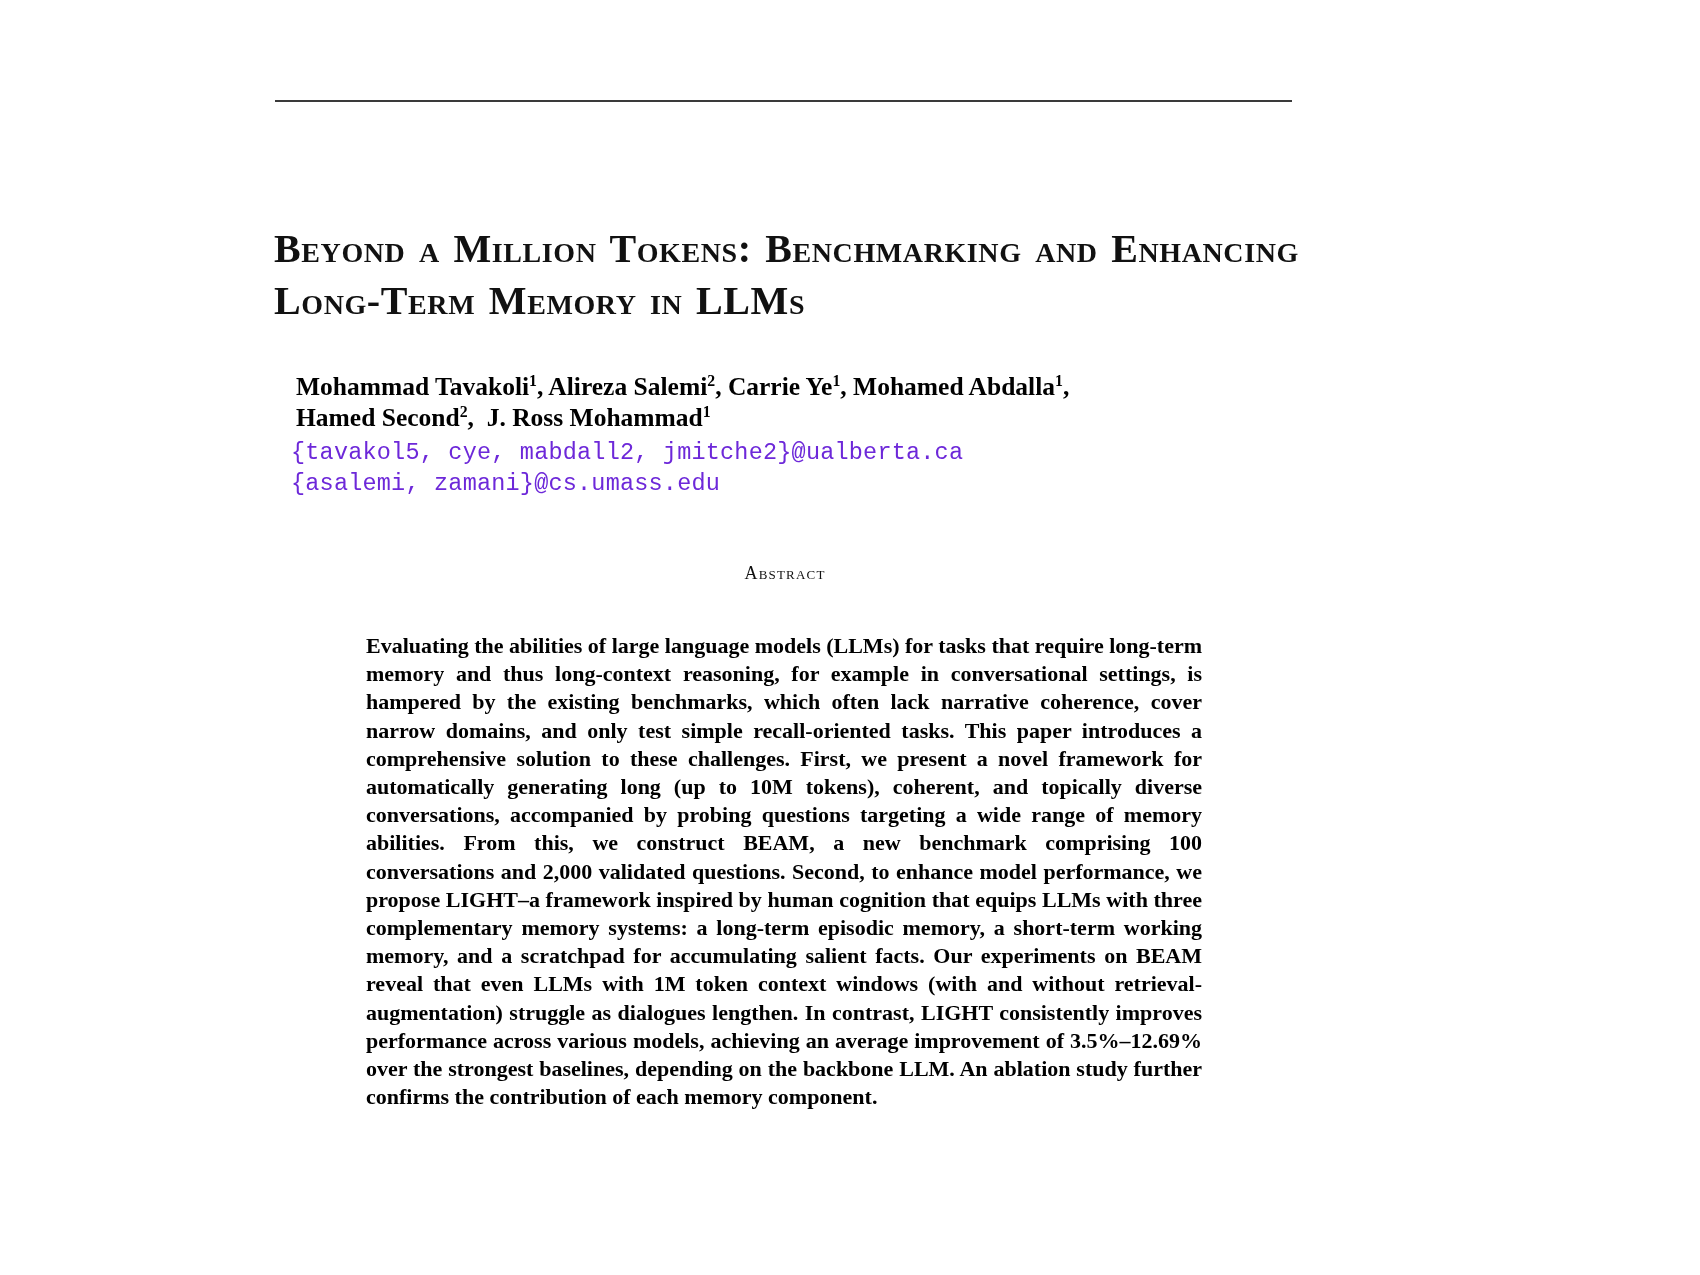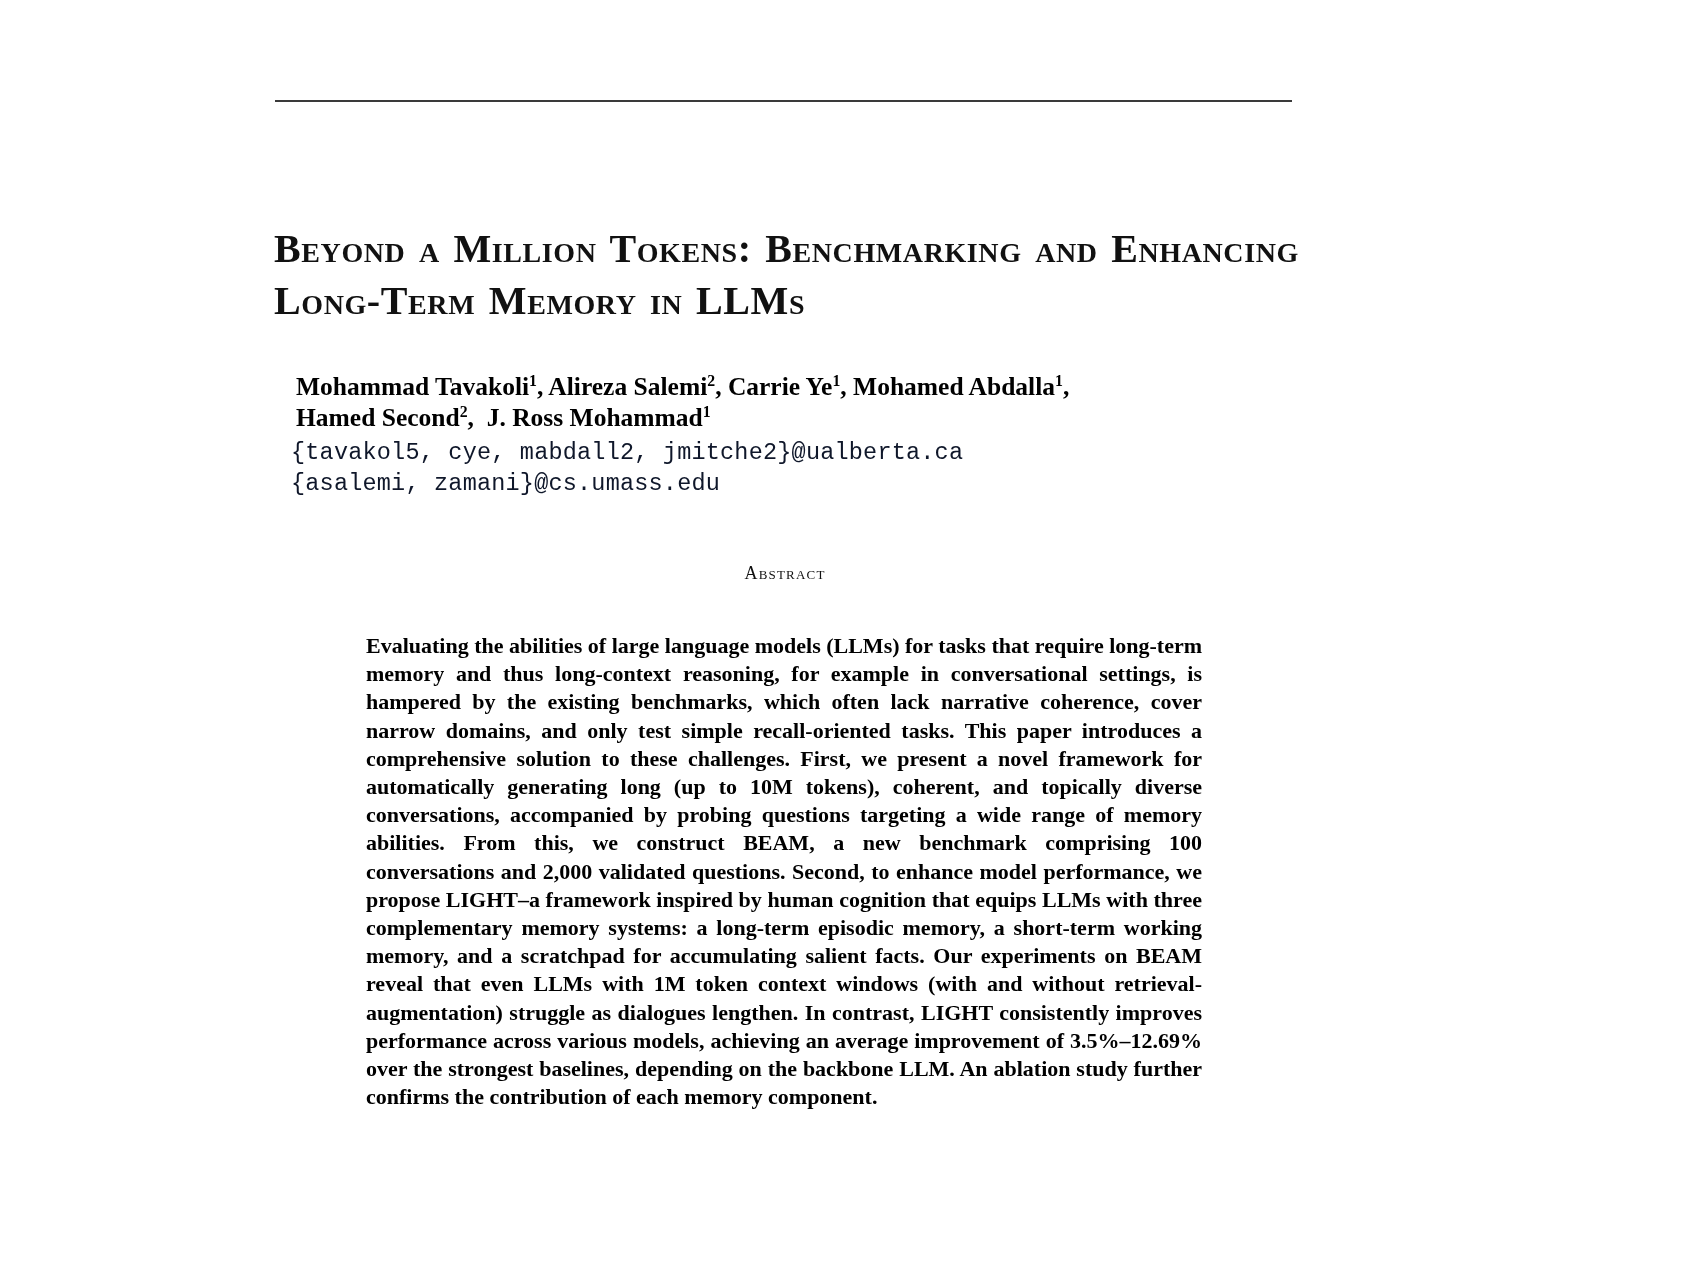--- a/index.html
+++ b/index.html
@@ -85,21 +85,21 @@
   .affil .gap { display: inline-block; width: 30px; }
 
   .emails {
     position: absolute;
     left: 291px;
     top: 437px;
     width: 940px;
     font-family: "Liberation Mono", "DejaVu Sans Mono", monospace;
     font-size: 23.5px;
     line-height: 31px;
-    color: #0f172a;
+    color: #6d28d9;
     letter-spacing: 0.2px;
   }
 
   
   .abstract-heading {
     position: absolute;
     left: 360px;
     top: 563px;
     width: 850px;
     text-align: center;

